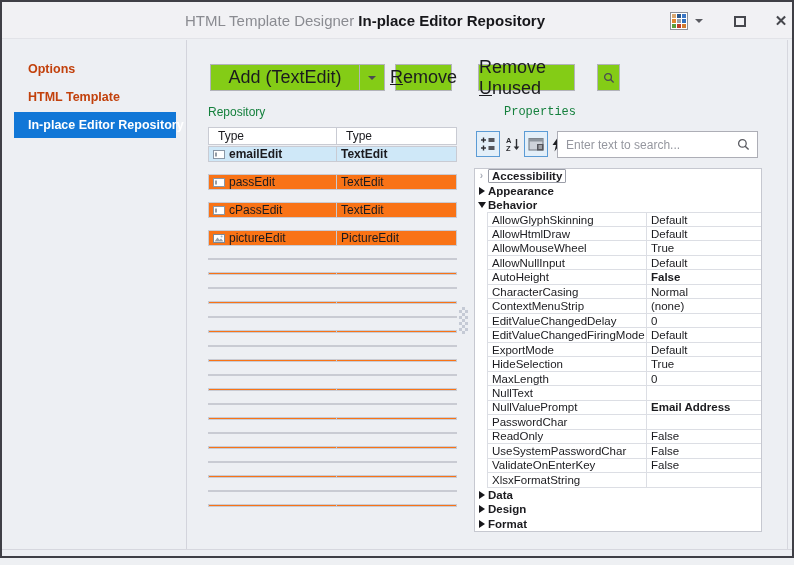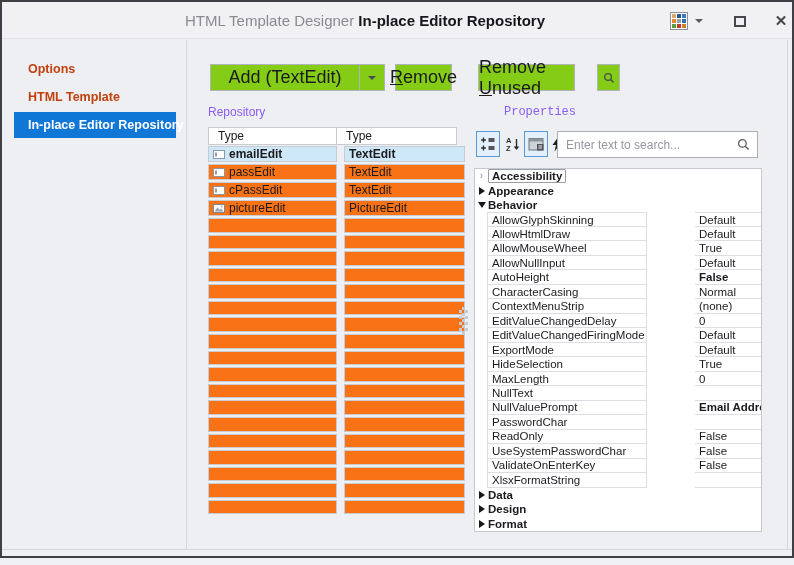--- a/index.html
+++ b/index.html
@@ -48,31 +48,31 @@
   .add-main { flex:1; text-align:center; }
   .add-drop { width:25px; align-self:stretch; border-left:1px solid #b2b3ba; display:flex;
               align-items:center; justify-content:center; }
   .add-drop i { width:0; height:0; border-left:4px solid transparent; border-right:4px solid transparent;
                 border-top:4px solid #4a4b51; }
   .remove-btn { left:395px; width:57px; }
   .remove-unused-btn { left:478px; width:97px; }
   .find-btn { left:597px; width:23px; }
 
   
-  .sec-label { position:absolute; font-size:12px; color:#8b5cf6; }
+  .sec-label { position:absolute; font-size:12px; color:#15803d; }
 
   
   .repo-header { position:absolute; left:208px; top:127px; width:249px; height:18px; display:flex; }
   .repo-header .hcell { background:#fff; border:1px solid #c9cbd3; font-size:12px; line-height:16px;
                         padding-left:9px; cursor:pointer; }
   .repo-header .hcell.c1 { width:129px; }
   .repo-header .hcell.c2 { width:121px; margin-left:-1px; }
   .repo-rows { position:absolute; left:208px; top:146px; width:249px; height:387px;
                display:grid; grid-template-rows:repeat(23,1fr); }
-  .t-row { display:flex; padding-bottom:2px; cursor:pointer;gap:8px; }
+  .t-row { display:flex; padding-bottom:12px; cursor:pointer; }
   .t-cell { background:#f97316; border:1px solid #c9cbd3; font-size:12px; display:flex;
             align-items:center; padding-left:4px; overflow:hidden; white-space:nowrap; }
   .t-cell.c1 { width:129px; }
   .t-cell.c2 { width:121px; margin-left:-1px; }
   .t-row.selected .t-cell { background:#cfe8f8; font-weight:bold; }
   .row-icon { display:inline-flex; width:12px; margin-right:4px; flex:none; }
 
   
   .splitter { position:absolute; left:459px; top:307px; width:9px; height:27px; cursor:col-resize;
               background-image:conic-gradient(#c5cad5 25%, transparent 0 50%, #c5cad5 0 75%, transparent 0);
@@ -94,21 +94,21 @@
                border:1px solid #c6c8d0; display:flex; flex-direction:column; overflow:hidden; }
   .cat-row { flex:1; display:flex; align-items:center; cursor:pointer; }
   .cat-marker { width:13px; display:flex; justify-content:center; align-items:center; flex:none; }
   .tri-right { width:0; height:0; border-left:6px solid #17171b; border-top:4px solid transparent;
                border-bottom:4px solid transparent; }
   .tri-down  { width:0; height:0; border-top:6px solid #17171b; border-left:4px solid transparent;
                border-right:4px solid transparent; }
   .chev { color:#a9adb8; font-size:10px; font-weight:bold; line-height:1; }
   .cat-label { font-size:11.5px; font-weight:bold; white-space:nowrap; }
   .cat-label.boxed { border:1px solid #9b9ea8; padding:0 3px; border-radius:1px; }
-  .prop-row { flex:1; display:flex; margin-left:12px; cursor:pointer;gap:48px; }
+  .prop-row { flex:1; display:flex; margin-left:12px; cursor:pointer; }
   .prop-row .pname { width:160px; border-left:1px solid #dcdee4; border-right:1px solid #dcdee4;
                      border-bottom:1px solid #dcdee4; font-size:11.5px; display:flex; align-items:center;
                      padding-left:4px; white-space:nowrap; overflow:hidden; }
   .prop-row .pval  { flex:1; border-bottom:1px solid #dcdee4; font-size:11.5px; display:flex;
                      align-items:center; padding-left:4px; white-space:nowrap; overflow:hidden; }
   .prop-row.first .pname, .prop-row.first .pval { border-top:1px solid #dcdee4; }
   .pval.bold { font-weight:bold; }
 </style>
 </head>
 <body>

